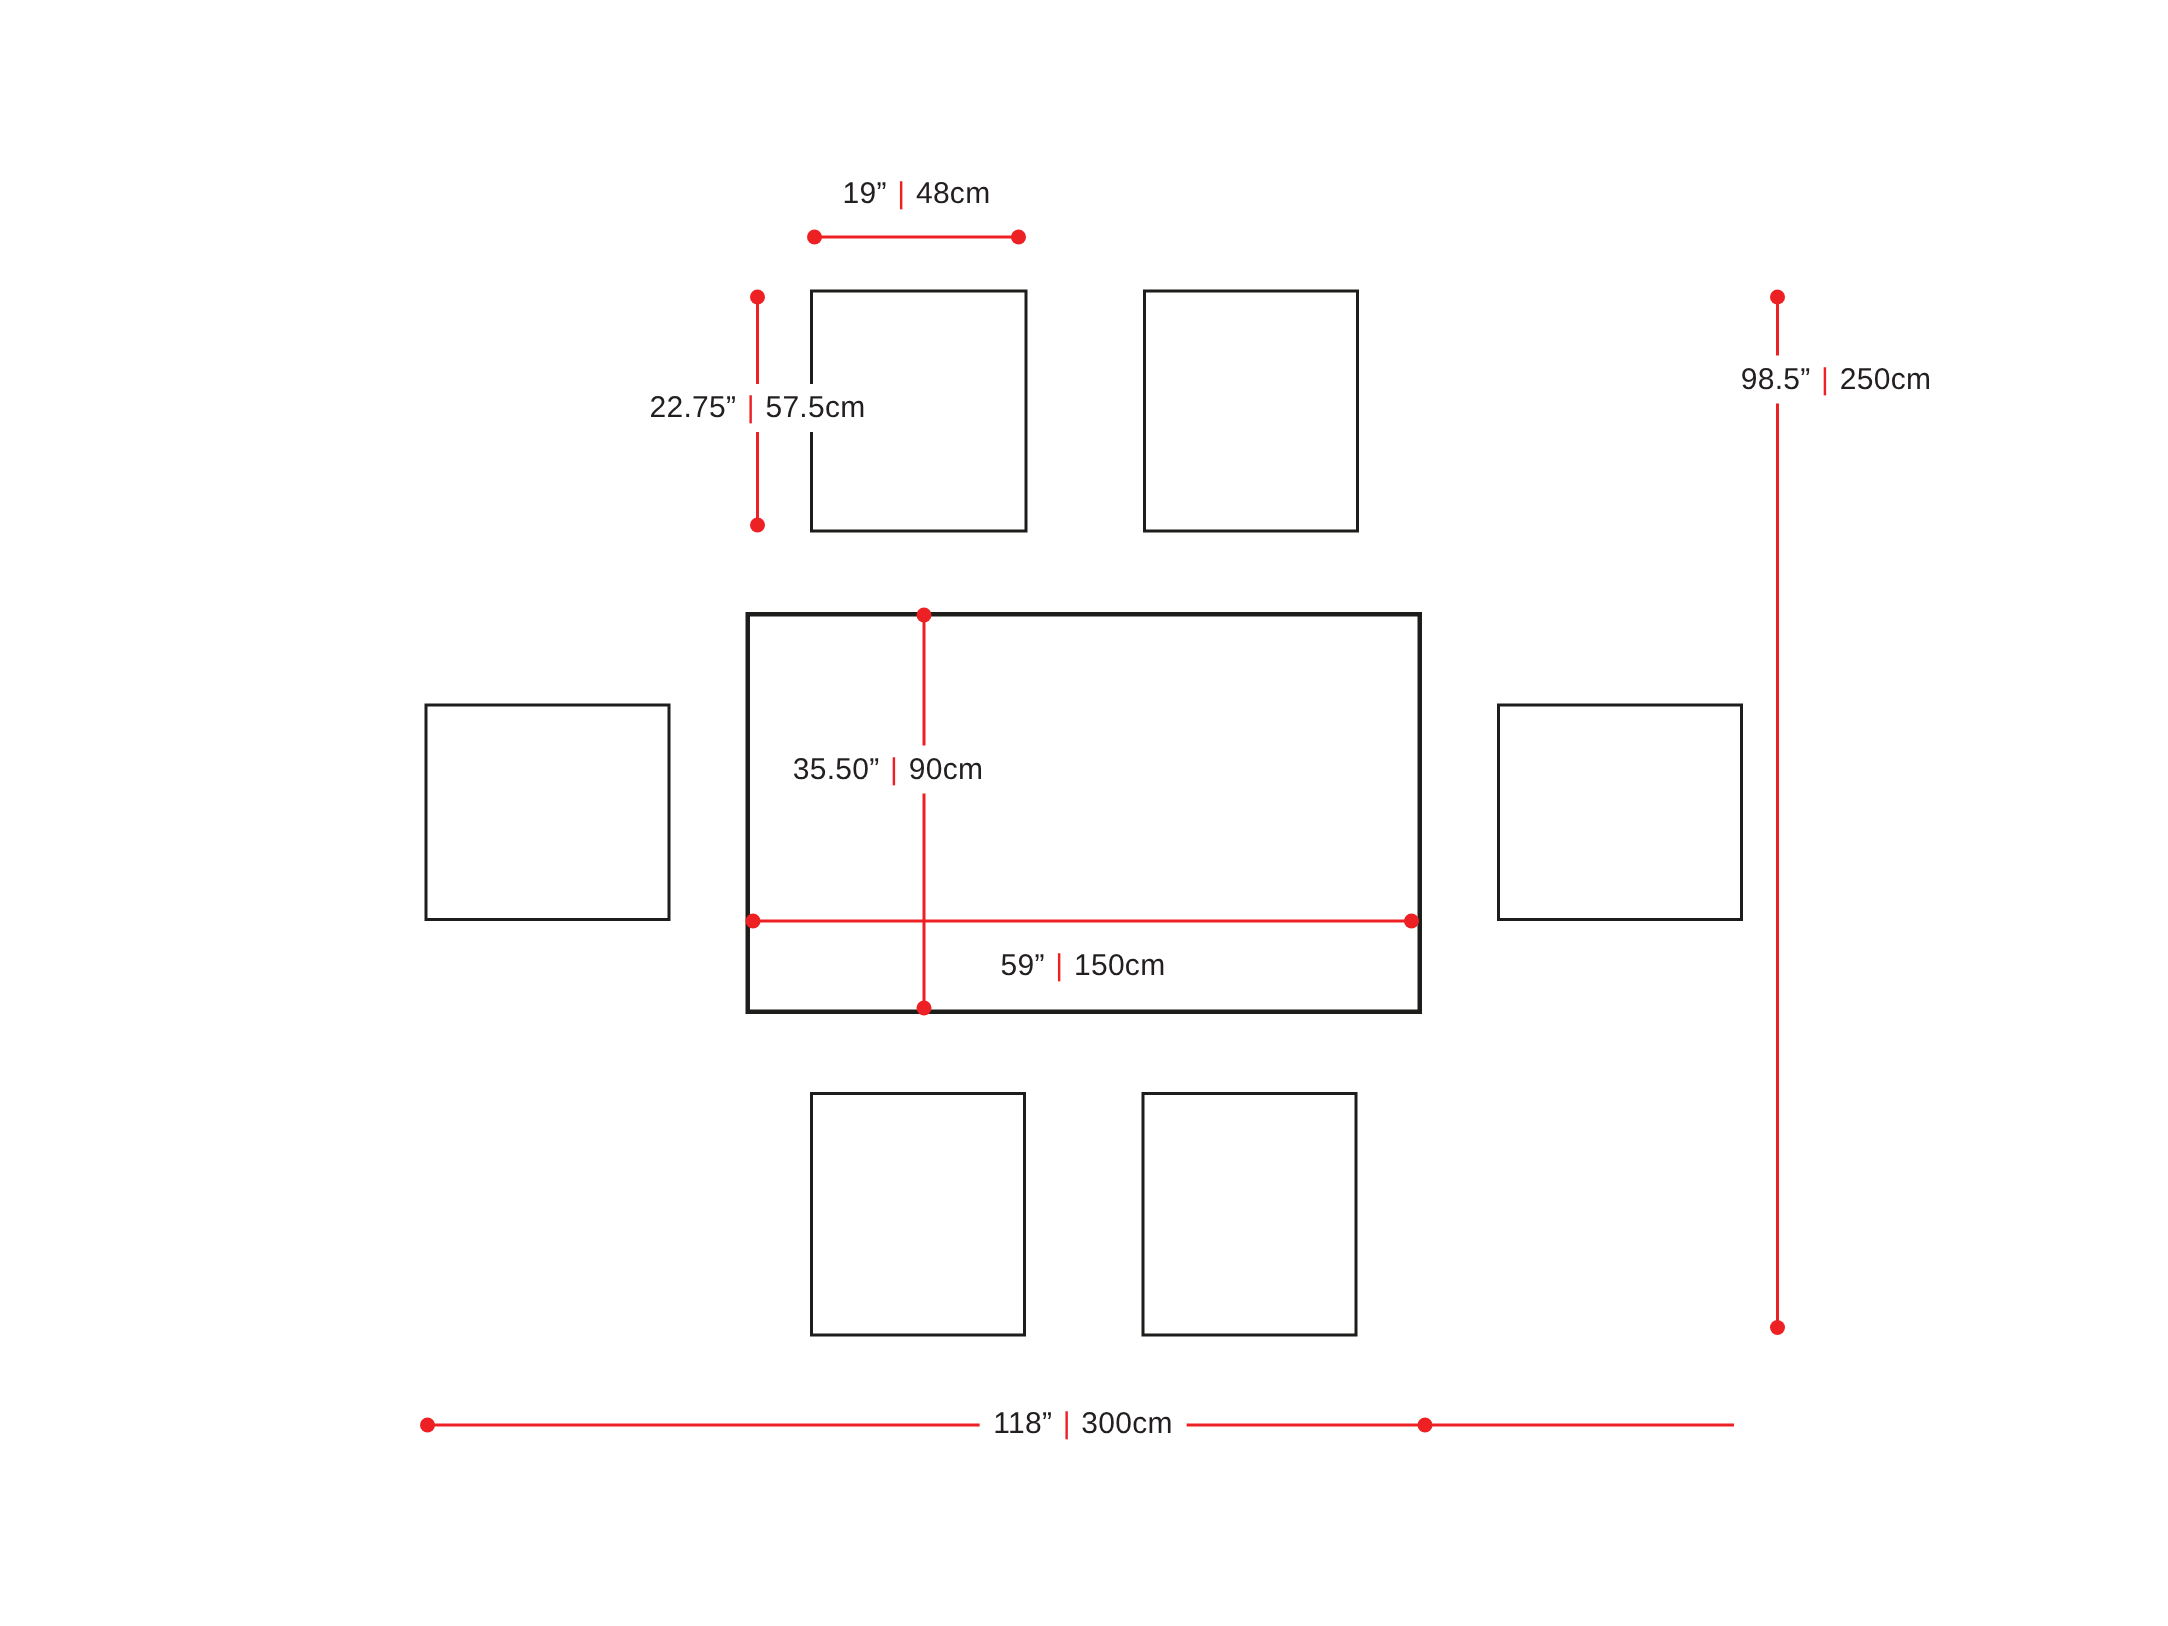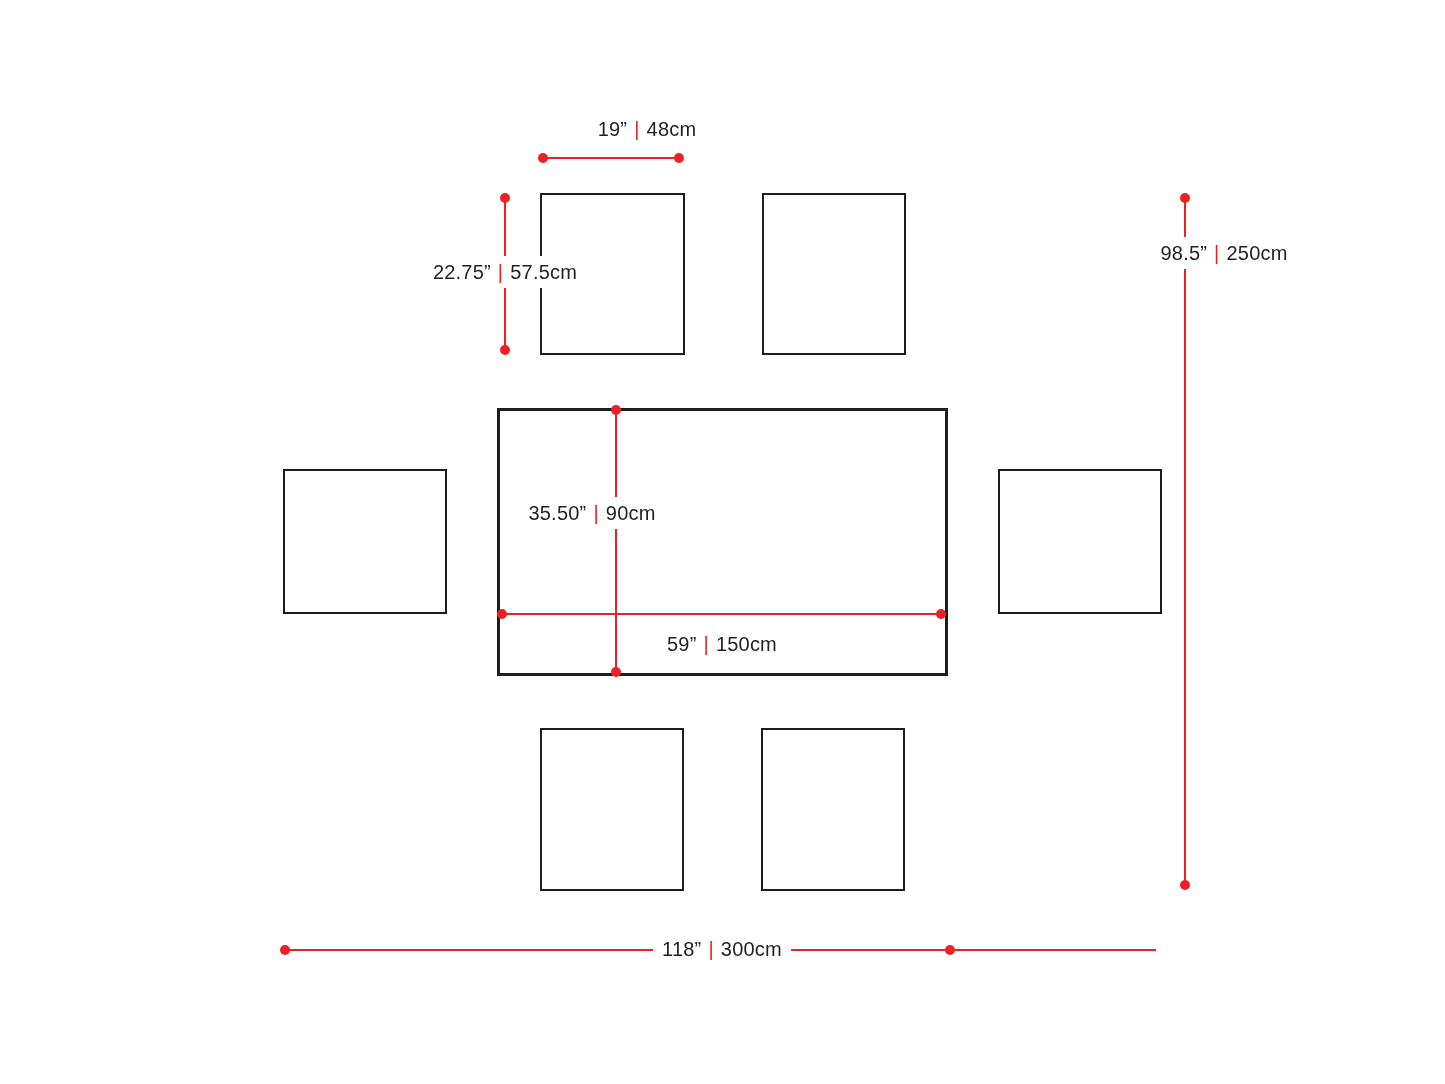--- a/index.html
+++ b/index.html
@@ -31,21 +31,21 @@
   <div class="box" style="left:998px;top:469px;width:164px;height:145px;"></div>
   <div class="box" style="left:540px;top:728px;width:144px;height:163px;"></div>
   <div class="box" style="left:761px;top:728px;width:144px;height:163px;"></div>
 
   <div class="box table-box" style="left:497px;top:408px;width:451px;height:268px;"></div>
 
   <div>
     <div class="dline" style="left:543px;top:157px;width:136px;height:2px;"></div>
     <div class="dot" style="left:538px;top:153px;"></div>
     <div class="dot" style="left:674px;top:153px;"></div>
-    <div class="dlabel" style="left:611px;top:129px;margin-left:36px;">
+    <div class="dlabel" style="left:611px;top:129px;">
       <span>19”</span>
       <span class="sep">|</span>
       <span>48cm</span>
     </div>
   </div>
 
   <div>
     <div class="dline" style="left:504px;top:198px;width:2px;height:152px;"></div>
     <div class="dot" style="left:500px;top:193px;"></div>
     <div class="dot" style="left:500px;top:345px;"></div>

